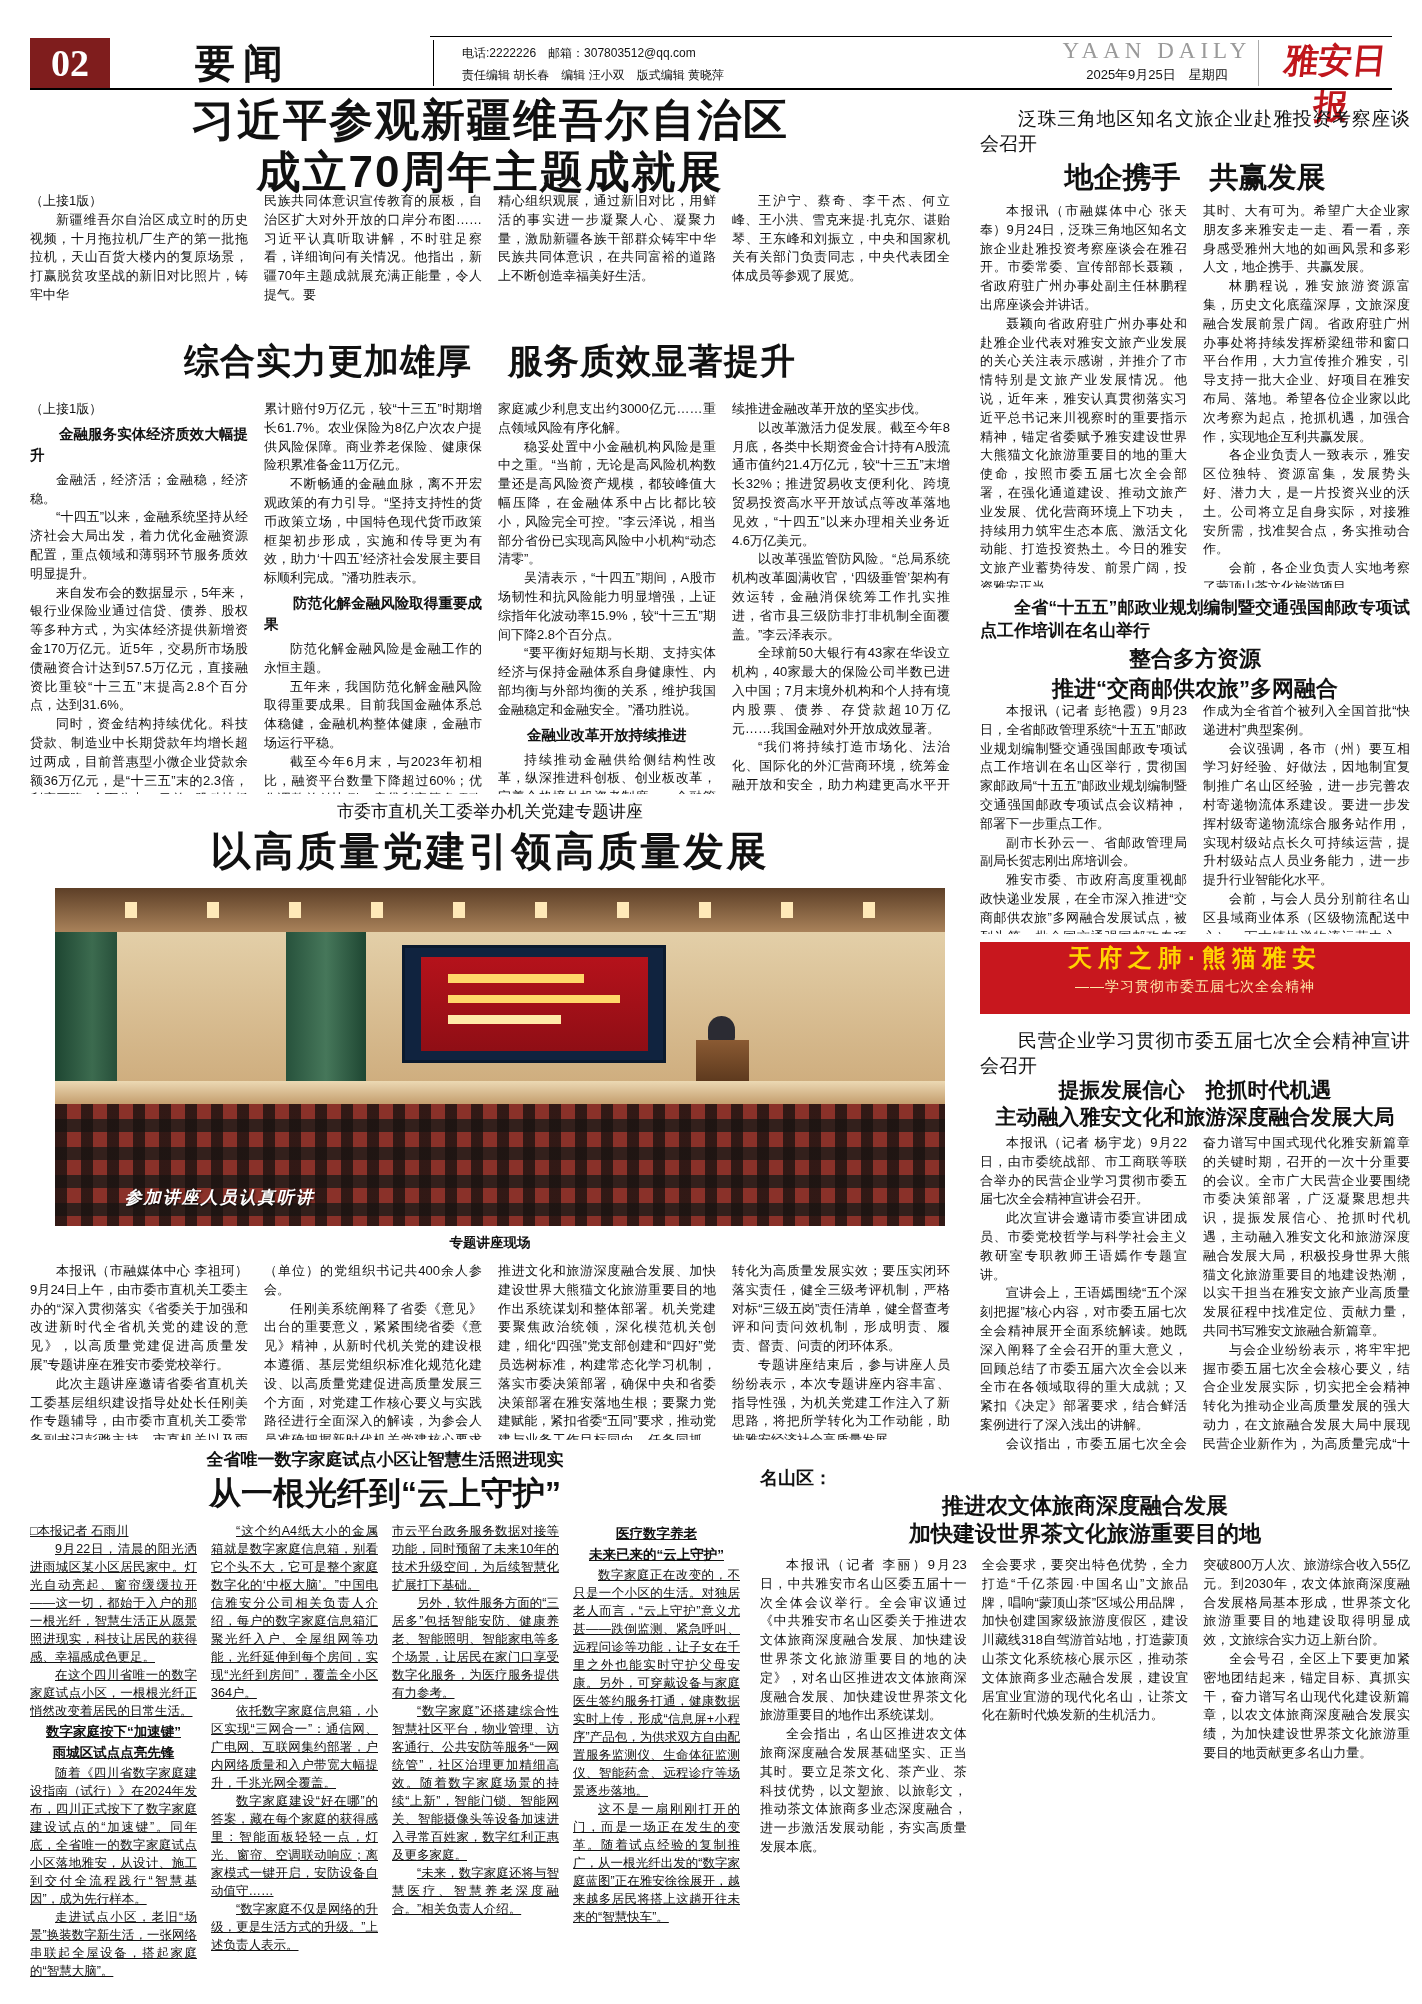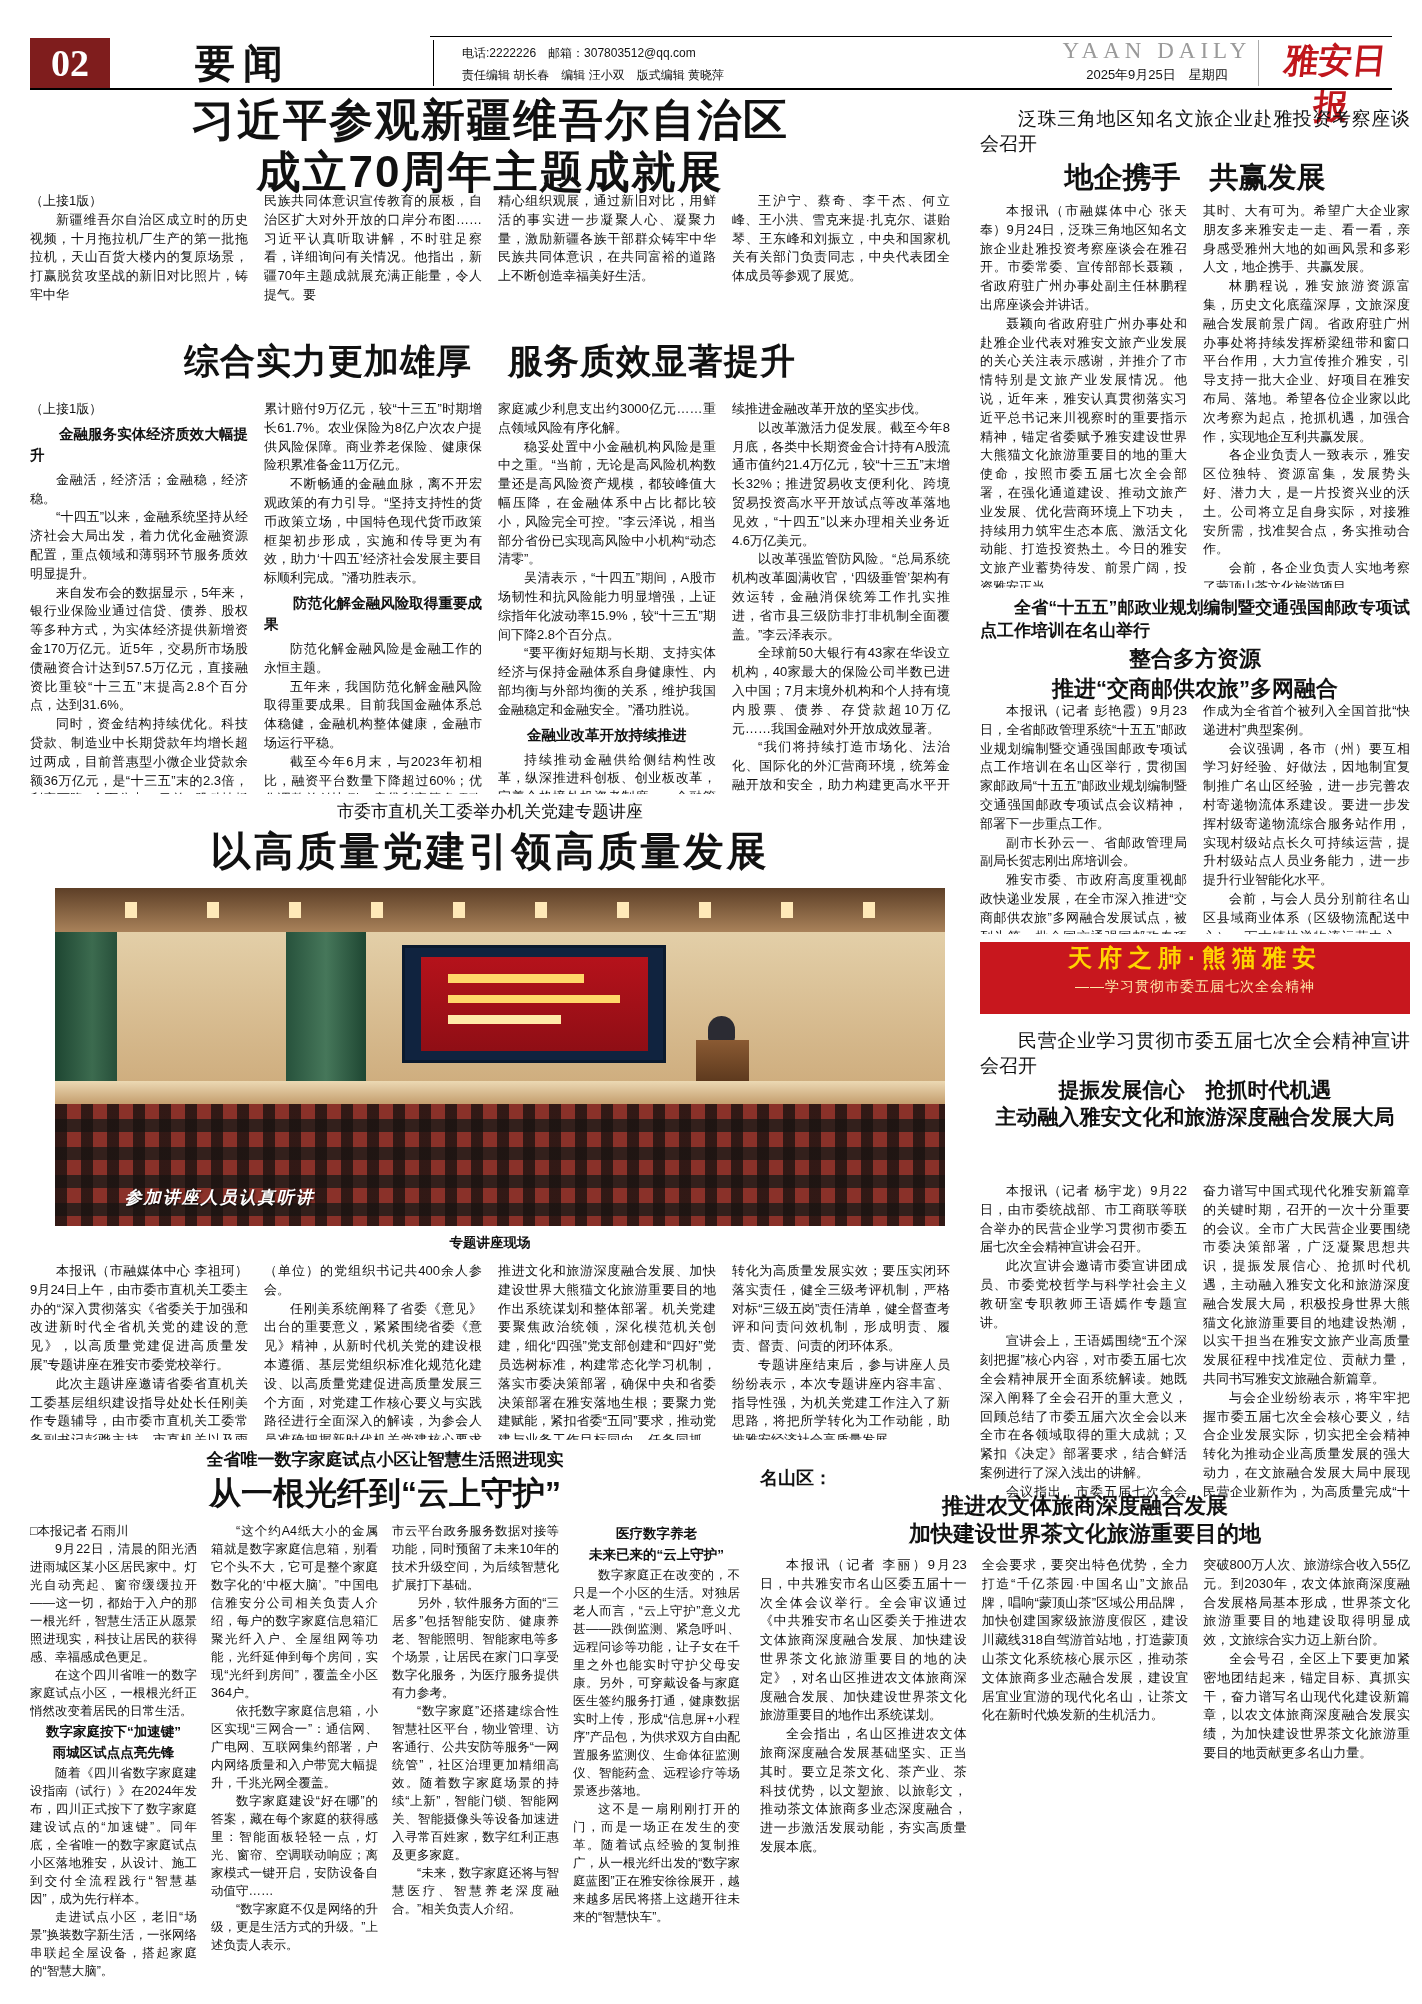--- a/index.html
+++ b/index.html
@@ -174,21 +174,21 @@
         <p class="p flush">推进文化和旅游深度融合发展、加快建设世界大熊猫文化旅游重要目的地作出系统谋划和整体部署。机关党建要聚焦政治统领，深化模范机关创建，细化“四强”党支部创建和“四好”党员选树标准，构建常态化学习机制，落实市委决策部署，确保中央和省委决策部署在雅安落地生根；要聚力党建赋能，紧扣省委“五同”要求，推动党建与业务工作目标同向、任务同抓、组织同建、载体同创、队伍同育，将党建优势</p>
       </div>
       <div class="col">
         <p class="p flush">转化为高质量发展实效；要压实闭环落实责任，健全三级考评机制，严格对标“三级五岗”责任清单，健全督查考评和问责问效机制，形成明责、履责、督责、问责的闭环体系。</p>
         <p class="p">专题讲座结束后，参与讲座人员纷纷表示，本次专题讲座内容丰富、指导性强，为机关党建工作注入了新思路，将把所学转化为工作动能，助推雅安经济社会高质量发展。</p>
       </div>
     </div>
 
   <div class="abs kick" style="left:30px;top:1448px;width:710px;font-weight:700;">全省唯一数字家庭试点小区让智慧生活照进现实</div>
   <div class="abs hl-side" style="left:30px;top:1472px;width:710px;font-size:32px;">从一根光纤到“云上守护”</div>
-  <div class="abs cols small" style="left:30px;top:1522px;width:710px;height:466px;gap:14px;">
+  <div class="abs cols small" style="left:30px;top:1522px;width:710px;height:466px;gap:14px;text-decoration:underline;">
       <div class="col">
         <p class="p flush">□本报记者 石雨川</p>
         <p class="p">9月22日，清晨的阳光洒进雨城区某小区居民家中。灯光自动亮起、窗帘缓缓拉开——这一切，都始于入户的那一根光纤，智慧生活正从愿景照进现实，科技让居民的获得感、幸福感成色更足。</p>
         <p class="p">在这个四川省唯一的数字家庭试点小区，一根根光纤正悄然改变着居民的日常生活。</p>
         <div class="subc">数字家庭按下“加速键”</div>
         <div class="subc">雨城区试点点亮先锋</div>
         <p class="p">随着《四川省数字家庭建设指南（试行）》在2024年发布，四川正式按下了数字家庭建设试点的“加速键”。同年底，全省唯一的数字家庭试点小区落地雅安，从设计、施工到交付全流程践行“智慧基因”，成为先行样本。</p>
         <p class="p">走进试点小区，老旧“场景”换装数字新生活，一张网络串联起全屋设备，搭起家庭的“智慧大脑”。</p>
       </div>
       <div class="col">
@@ -247,21 +247,21 @@
   <div class="abs" id="banner" style="background: rgb(200, 23, 30);">
     <div id="banner-title" style="color: rgb(255, 212, 0);">天府之肺·熊猫雅安</div>
     <div id="banner-sub" style="color: rgb(255, 233, 168);">——学习贯彻市委五届七次全会精神</div>
   </div>
 
   <div class="abs kick-wrap" style="left:980px;top:1028px;width:430px;">民营企业学习贯彻市委五届七次全会精神宣讲会召开</div>
   <div class="abs hl-side" style="left:980px;top:1076px;width:430px;font-size:21px;line-height:27px;">
     <div>提振发展信心　抢抓时代机遇</div>
     <div>主动融入雅安文化和旅游深度融合发展大局</div>
   </div>
-  <div class="abs cols" style="left:980px;top:1134px;width:430px;height:322px;margin-top:48px;">
+  <div class="abs cols" style="left:980px;top:1134px;width:430px;height:322px;">
       <div class="col">
         <p class="p">本报讯（记者 杨宇龙）9月22日，由市委统战部、市工商联等联合举办的民营企业学习贯彻市委五届七次全会精神宣讲会召开。</p>
         <p class="p">此次宣讲会邀请市委宣讲团成员、市委党校哲学与科学社会主义教研室专职教师王语嫣作专题宣讲。</p>
         <p class="p">宣讲会上，王语嫣围绕“五个深刻把握”核心内容，对市委五届七次全会精神展开全面系统解读。她既深入阐释了全会召开的重大意义，回顾总结了市委五届六次全会以来全市在各领域取得的重大成就；又紧扣《决定》部署要求，结合鲜活案例进行了深入浅出的讲解。</p>
         <p class="p">会议指出，市委五届七次全会是在全市上下深入学习贯彻“十四五”规划目标任务、高效推动“十五五”谋篇布局，</p>
       </div>
       <div class="col">
         <p class="p flush">奋力谱写中国式现代化雅安新篇章的关键时期，召开的一次十分重要的会议。全市广大民营企业要围绕市委决策部署，广泛凝聚思想共识，提振发展信心、抢抓时代机遇，主动融入雅安文化和旅游深度融合发展大局，积极投身世界大熊猫文化旅游重要目的地建设热潮，以实干担当在雅安文旅产业高质量发展征程中找准定位、贡献力量，共同书写雅安文旅融合新篇章。</p>
         <p class="p">与会企业纷纷表示，将牢牢把握市委五届七次全会核心要义，结合企业发展实际，切实把全会精神转化为推动企业高质量发展的强大动力，在文旅融合发展大局中展现民营企业新作为，为高质量完成“十四五”规划目标任务、高起点谋划“十五五”篇章贡献力量。</p>
       </div>

